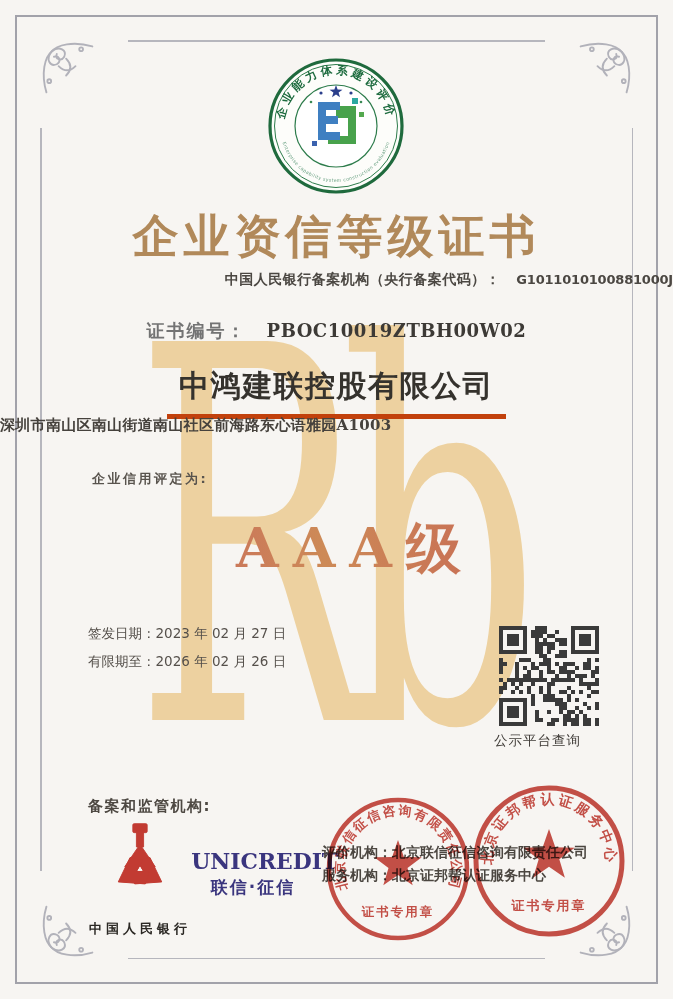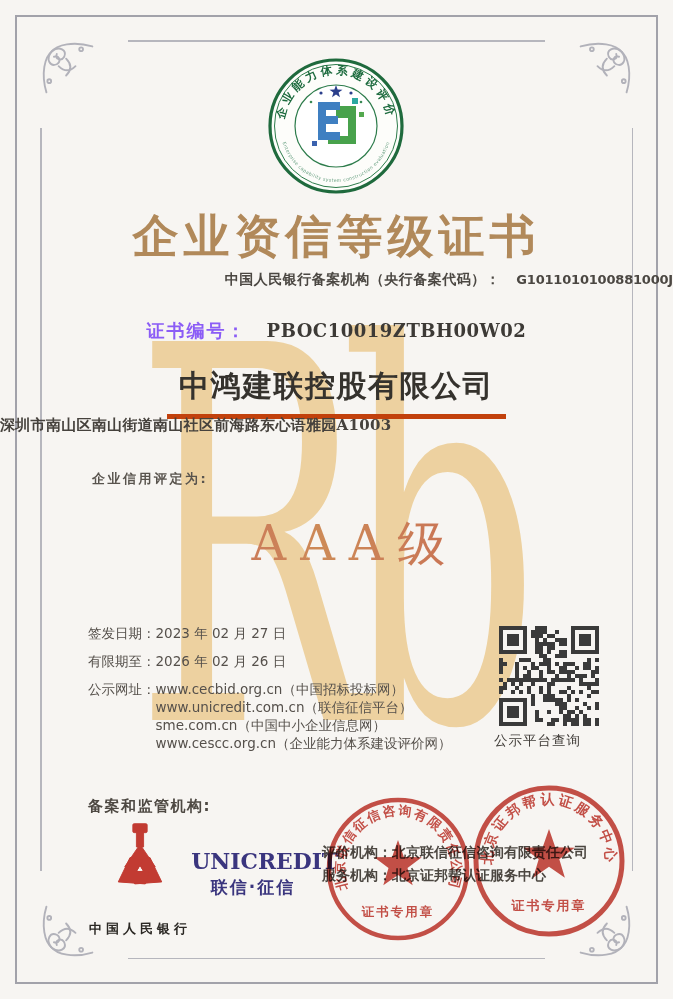--- a/index.html
+++ b/index.html
@@ -38,21 +38,21 @@
   }
   .registry{
     position:absolute;left:0;right:0;top:271px;z-index:1;text-align:right;
     font-size:14px;font-weight:bold;color:#4b4742;letter-spacing:.5px;
   }
   .registry .code{margin-left:16px;font-size:13px;letter-spacing:-.2px;}
   .certno{
     position:absolute;left:0;right:0;top:319px;z-index:1;text-align:center;
     font-family:"DejaVu Serif","Liberation Serif",serif;font-weight:bold;
   }
-  .certno .lbl{font-size:18px;color:#8b5cf6;letter-spacing:2px;}
+  .certno .lbl{font-size:18px;color:#737373;letter-spacing:2px;}
   .certno .val{font-size:18px;color:#3d3a36;margin-left:20px;letter-spacing:.5px;}
   
   .company-wrap{position:absolute;left:0;right:0;top:366px;z-index:1;text-align:center;}
   .company{
     display:inline-block;padding:0 12px 7px;border-bottom:5px solid #c2410c;
     font-family:"DejaVu Serif","Liberation Serif",serif;
     font-size:30px;font-weight:bold;color:#35322d;letter-spacing:1.5px;
   }
   .address{
     position:absolute;left:0;right:0;top:416px;z-index:1;text-align:left;
@@ -60,21 +60,21 @@
     font-size:15px;font-weight:bold;color:#46423d;letter-spacing:.3px;
   }
   
   .rating-label{
     position:absolute;left:92px;top:470px;z-index:1;
     font-size:13px;font-weight:bold;color:#59544e;letter-spacing:2.5px;
   }
   .rating-value{
     position:absolute;left:38px;right:0;top:512px;z-index:1;text-align:center;
     font-family:"DejaVu Serif","Liberation Serif",serif;
-    font-size:48px;font-weight:normal;letter-spacing:14px;
+    font-size:55px;font-weight:bold;letter-spacing:14px;
     background:linear-gradient(90deg,#c5535f 0%,#cd8a57 45%,#c24f52 100%);
     -webkit-background-clip:text;background-clip:text;color:transparent;
   }
   
   .info{position:absolute;left:88px;top:624px;z-index:1;font-size:13.5px;color:#55504b;}
   .info-row{margin-bottom:10px;line-height:18px;}
   .pub-row{display:flex;line-height:18px;}
   .pub-urls span{display:block;}
   .qr-wrap{position:absolute;left:494px;top:626px;width:110px;z-index:1;}
   .qr-wrap svg{width:100px;height:100px;display:block;margin:0 auto;}
@@ -201,29 +201,20 @@
 
   <div class="rating-label">企业信用评定为:</div>
   <div class="rating-value">AAA级</div>
 
   <div class="info">
     <div class="info-row">
       <span>签发日期：</span><span>2023 年 02 月 27 日</span>
     </div>
     <div class="info-row">
       <span>有限期至：</span><span>2026 年 02 月 26 日</span>
-    </div>
-    <div class="pub-row">
-      <span>公示网址：</span>
-      <span class="pub-urls">
-        <span>www.cecbid.org.cn（中国招标投标网）</span>
-        <span>www.unicredit.com.cn（联信征信平台）</span>
-        <span>sme.com.cn（中国中小企业信息网）</span>
-        <span>www.cescc.org.cn（企业能力体系建设评价网）</span>
-      </span>
     </div>
   </div>
 
   <div class="qr-wrap">
     <svg id="qr-svg" viewBox="0 0 25 25" shape-rendering="crispEdges">
         <rect x="9" y="0" width="1" height="1" fill="#3a3a3a"></rect>
         <rect x="10" y="0" width="1" height="1" fill="#3a3a3a"></rect>
         <rect x="11" y="0" width="1" height="1" fill="#3a3a3a"></rect>
         <rect x="8" y="1" width="1" height="1" fill="#3a3a3a"></rect>
         <rect x="9" y="1" width="1" height="1" fill="#3a3a3a"></rect>

